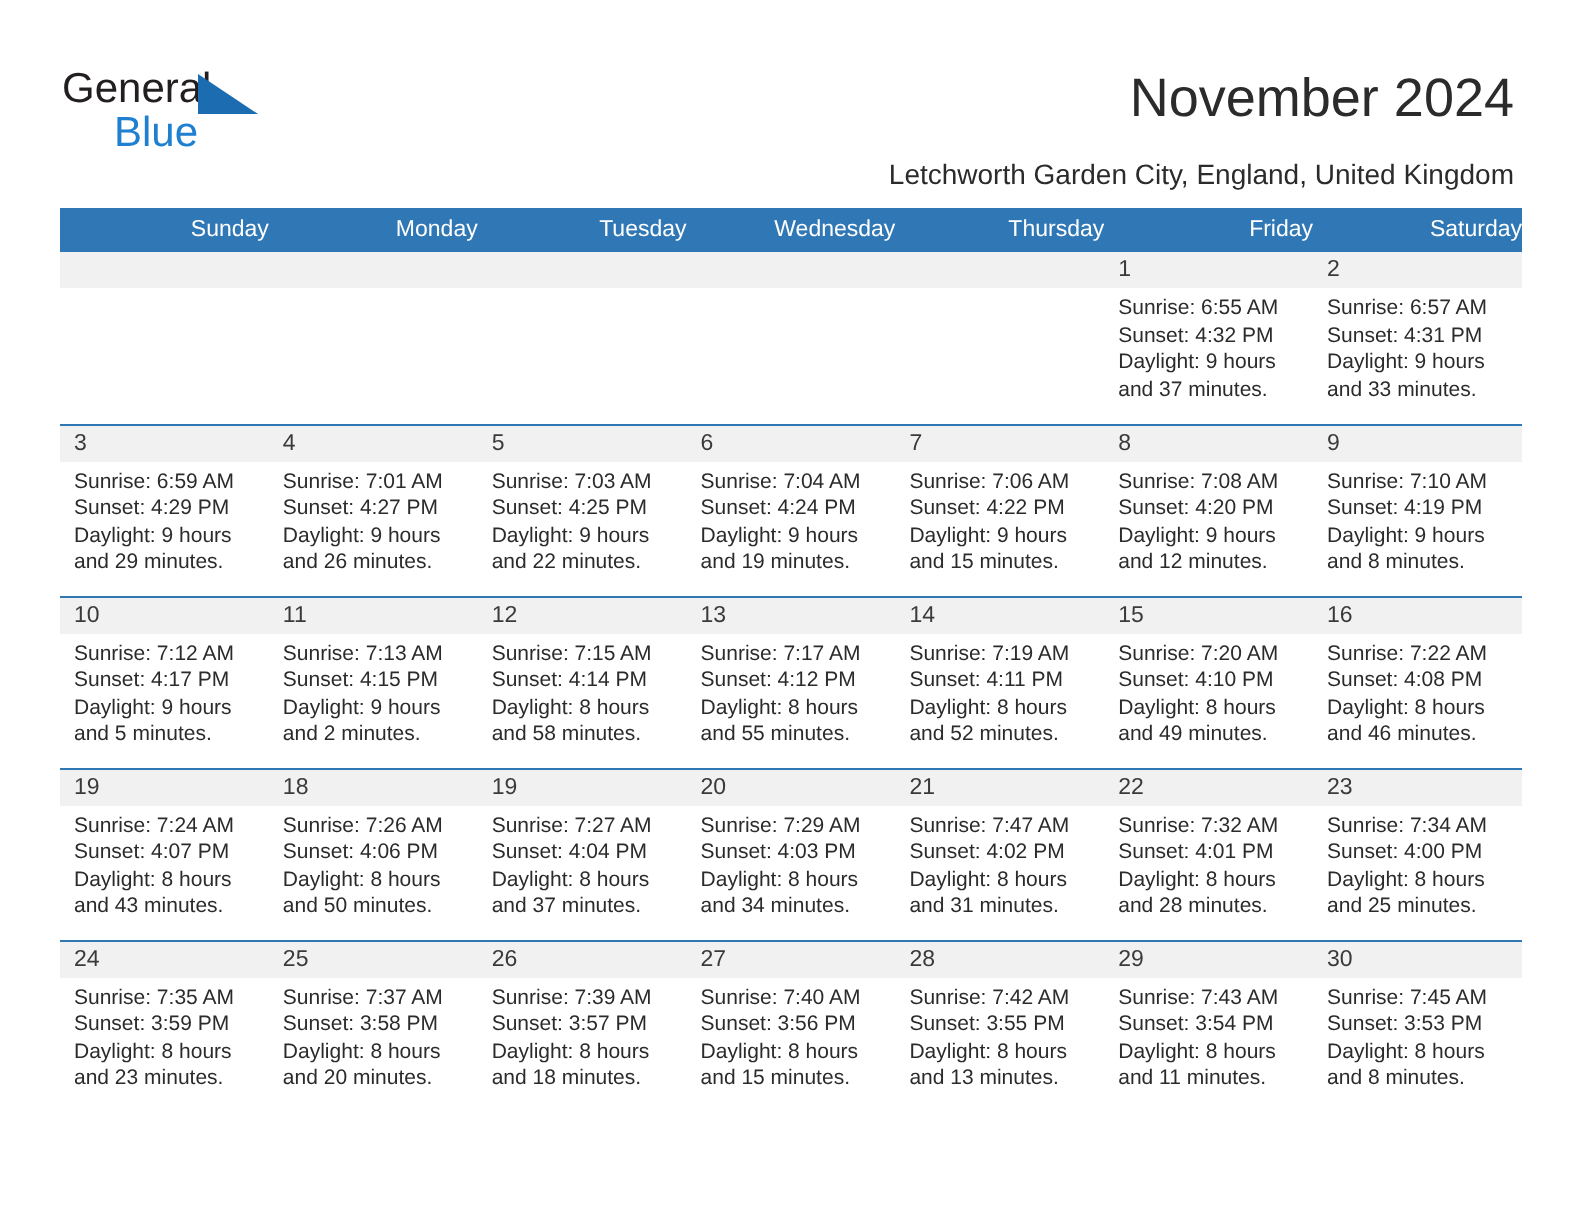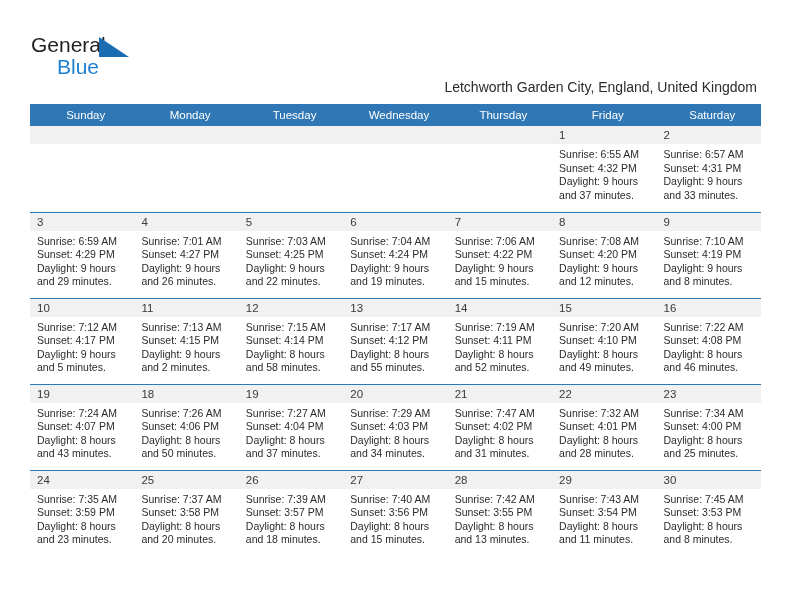--- a/index.html
+++ b/index.html
@@ -94,21 +94,21 @@
   table.cal {
     width: 731px;
     border-collapse: collapse;
     table-layout: fixed;
   }
   table.cal th {
     background: #3077b5;
     color: #ffffff;
     font-size: 11.5px;
     font-weight: normal;
-    text-align: center;
+    text-align: right;
     padding: 5px 0 5px 7px;
     height: 12px;
     border: none;
   }
   .weekrow td {
     vertical-align: top;
     padding: 0;
     border: none;
     border-top: 1px solid #3077b5;
     height: 86px;
@@ -150,20 +150,21 @@
 <div class="page">
 
   <div class="header">
 
     <div class="logo">
       <span class="logo-general">General</span>
       <span class="logo-tri"></span>
       <span class="logo-blue">Blue</span>
     </div>
 
+    <div class="title">November 2024</div>
     <div class="subtitle">Letchworth Garden City, England, United Kingdom</div>
   </div>
 
   <div class="calendar">
     <table class="cal">
       <thead>
         <tr id="weekday-row">
             <th>Sunday</th>
             <th>Monday</th>
             <th>Tuesday</th>

